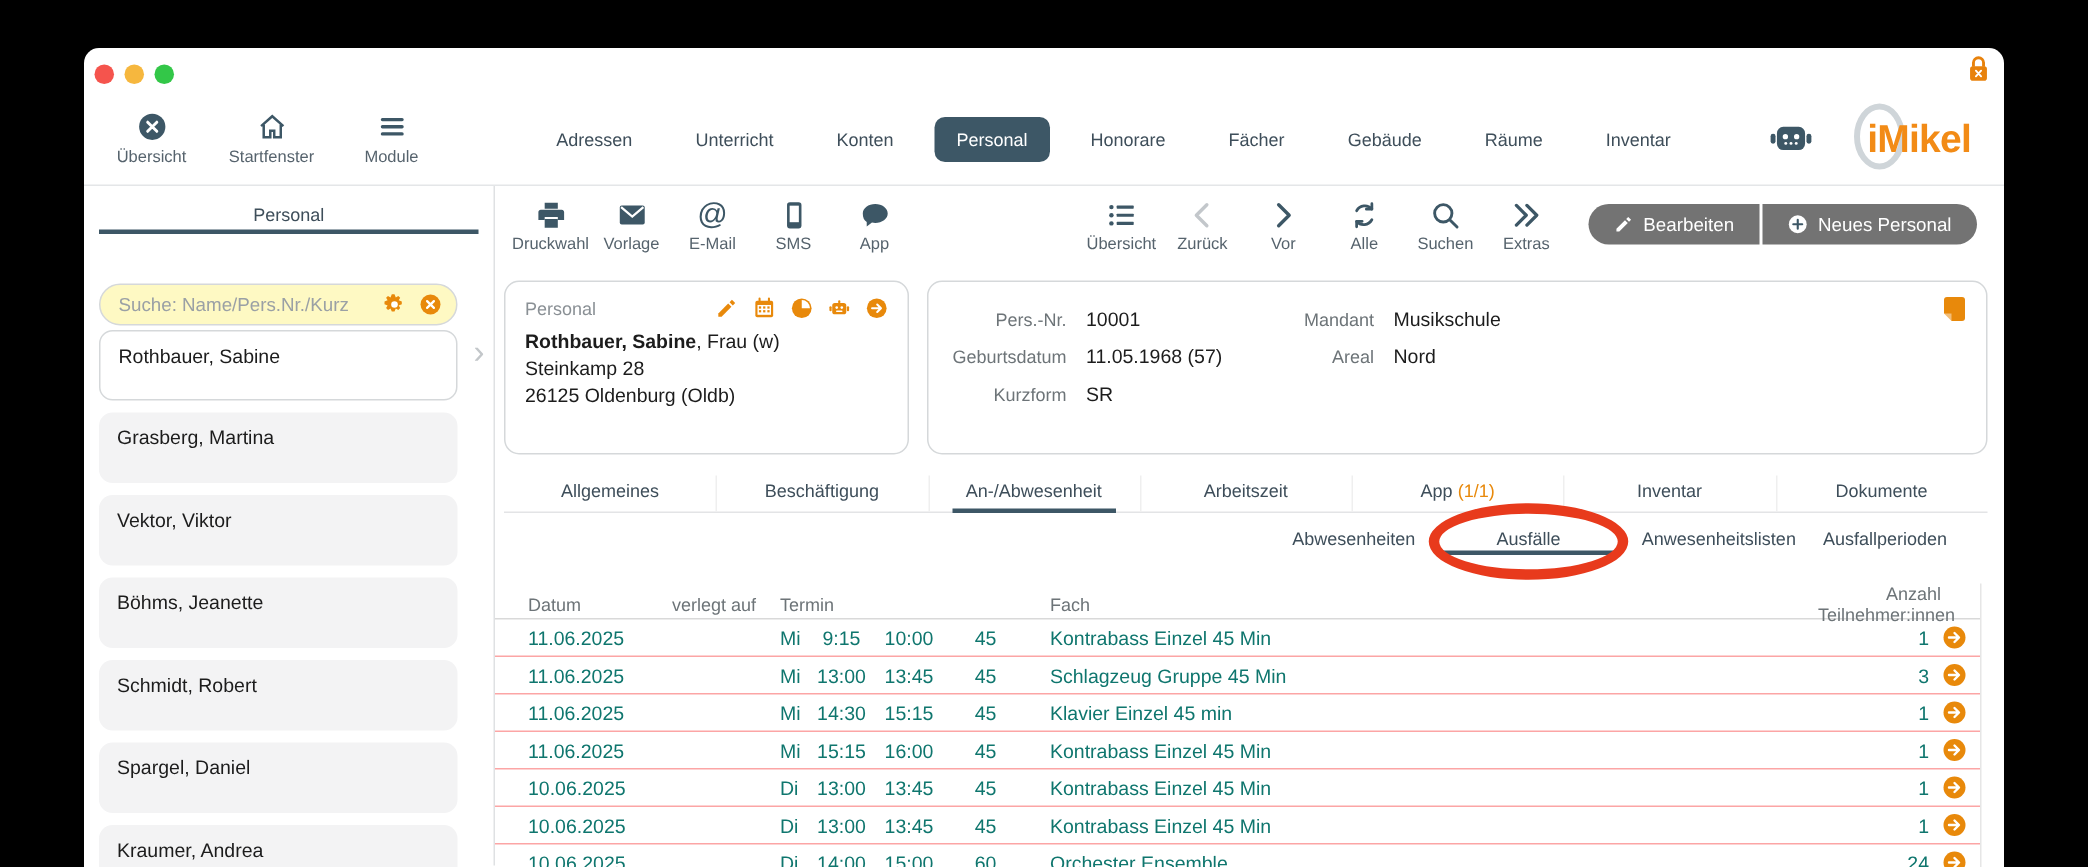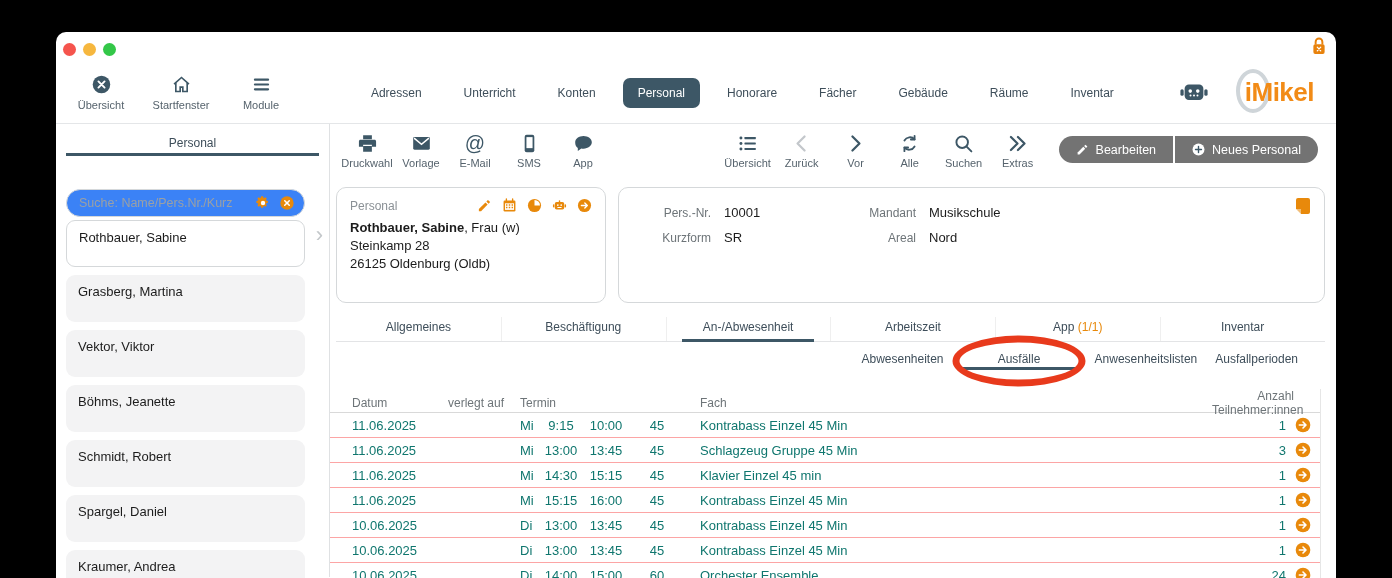--- a/index.html
+++ b/index.html
@@ -37,21 +37,21 @@
   .logo { position:relative; font-size:26px; font-weight:bold; color:#f28b16; letter-spacing:-0.5px; padding:0 6px; }
   .logo-ring { position:absolute; left:-3px; top:-8px; width:34px; height:44px; border:4px solid #cfd5d9; border-radius:50%; }
   .logo-text { position:relative; z-index:1; }
 
   
   .appbody { display:flex; height:453px; }
   .sidebar { width:274px; border-right:1px solid #dfe1e3; position:relative; flex:none; }
   .sb-title { text-align:center; font-size:12px; color:#3e4e5a; padding-top:12px; }
   .sb-underline { height:3px; background:#3d5766; margin:3px 10px 0 10px; }
   .searchbox { margin:33px 24px 0 10px; height:28px; border:1px solid #d5d8da; border-radius:14px;
-    display:flex; align-items:center; padding:0 9px 0 12px; gap:8px; background:#3b82f6; }
+    display:flex; align-items:center; padding:0 9px 0 12px; gap:8px; background:#fef9c3; }
   .searchbox input { border:none; outline:none; flex:1; min-width:0; font-size:12.5px; color:#333; background:transparent; font-family:inherit; }
   .searchbox input::placeholder { color:#9aa0a5; }
   .sb-icon { width:16px; height:16px; color:#e8890b; flex:none; }
   .sb-icon svg { width:100%; height:100%; }
   .person-list { margin:3px 24px 0 10px; }
   .p-item { height:47px; border-radius:9px; background:#f3f3f4; margin-bottom:8px; padding:9px 12px; font-size:13px; color:#1c1c1c; }
   .p-item.selected { background:#fff; border:1px solid #d5d8da; }
   .sel-chevron { position:absolute; right:6px; top:100px; font-size:22px; color:#c3c7ca; line-height:1; }
 
   
@@ -372,20 +372,24 @@
           <div class="pc-line">26125 Oldenburg (Oldb)</div>
         </div>
 
         <div class="card details-card">
           <div class="dcol1">
             <div class="drow">
                 <span class="dlabel">Pers.-Nr.</span>
                 <span class="dvalue">10001</span>
               </div>
             <div class="drow">
+                <span class="dlabel">Geburtsdatum</span>
+                <span class="dvalue">11.05.1968 (57)</span>
+              </div>
+            <div class="drow">
                 <span class="dlabel">Kurzform</span>
                 <span class="dvalue">SR</span>
               </div>
           </div>
           <div class="dcol2">
             <div class="drow">
                 <span class="dlabel">Mandant</span>
                 <span class="dvalue">Musikschule</span>
               </div>
             <div class="drow">
@@ -397,20 +401,21 @@
         </div>
       </div>
 
       <div class="tabs-row">
         <span class="tab">Allgemeines</span>
         <span class="tab">Beschäftigung</span>
         <span class="tab active">An-/Abwesenheit</span>
         <span class="tab">Arbeitszeit</span>
         <span class="tab"><span>App</span> <span class="badge">(1/1)</span></span>
         <span class="tab">Inventar</span>
+        <span class="tab">Dokumente</span>
       </div>
 
       <div class="subtabs-row">
         <span class="subtab">Abwesenheiten</span>
         <span class="subtab active">
           <span>Ausfälle</span>
           <span class="annotation-circle"></span>
         </span>
         <span class="subtab">Anwesenheitslisten</span>
         <span class="subtab">Ausfallperioden</span>

